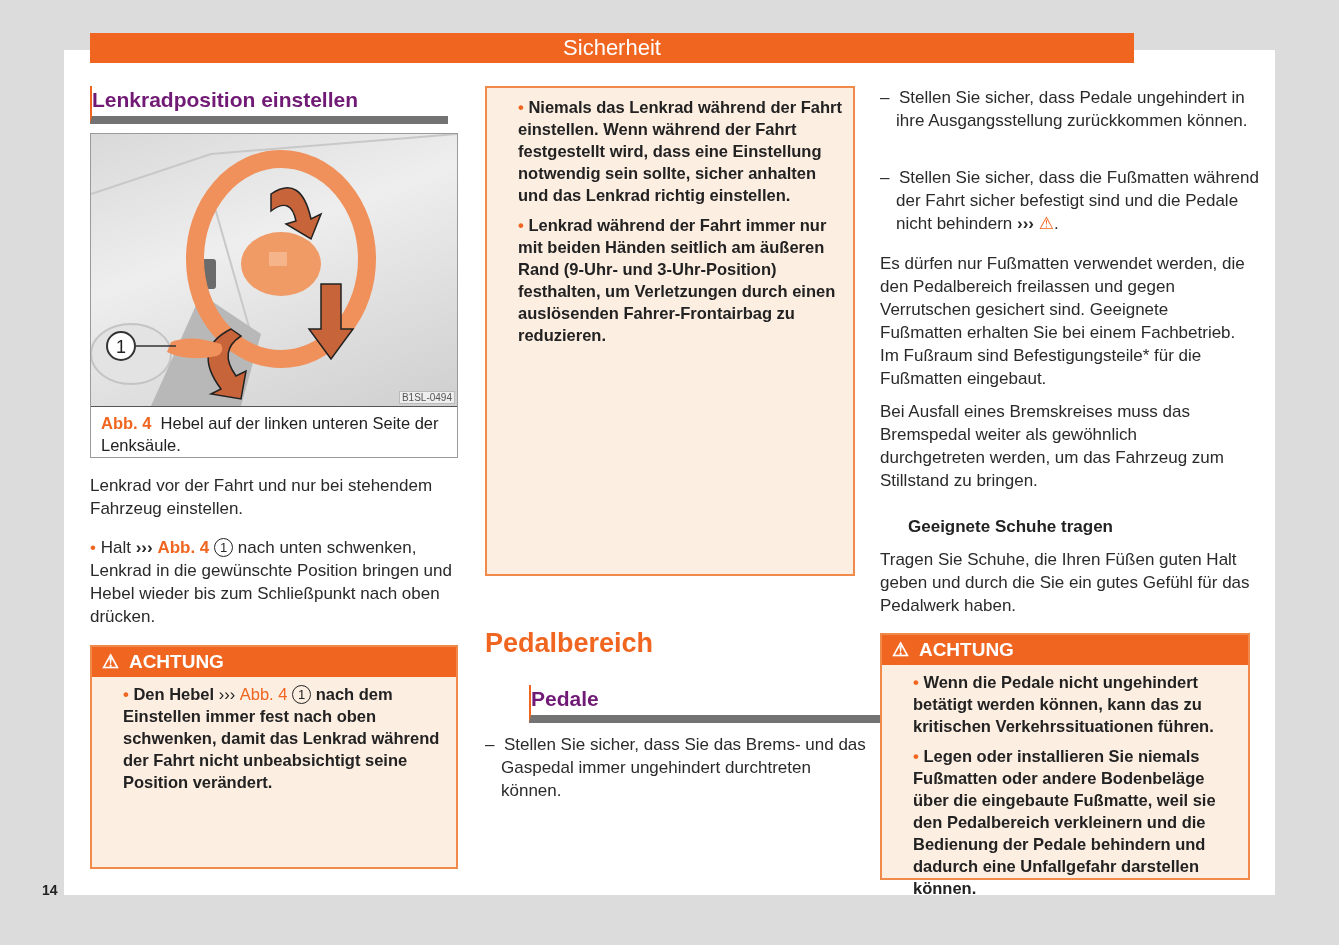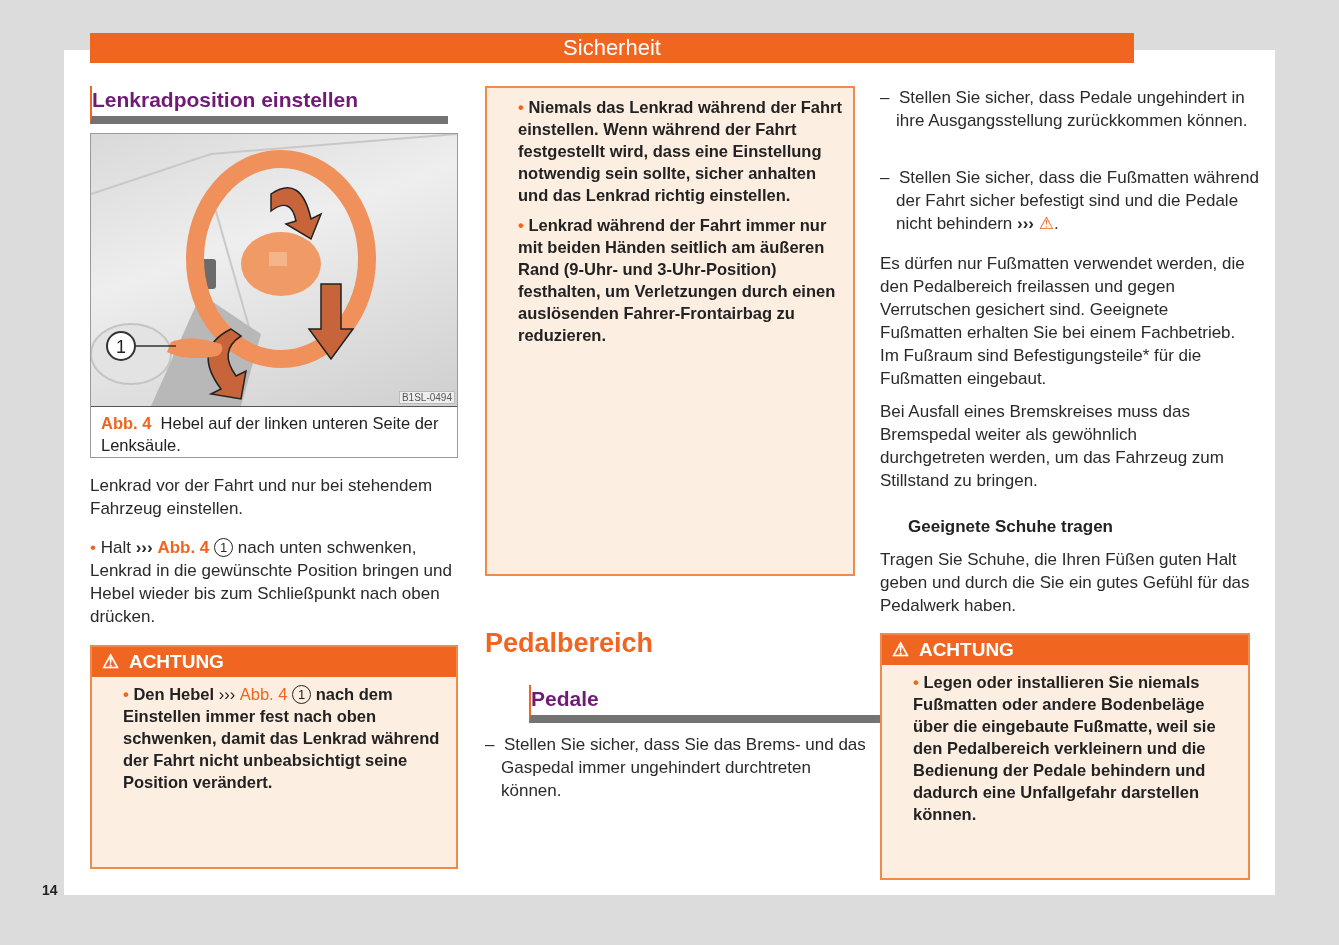--- a/index.html
+++ b/index.html
@@ -131,17 +131,18 @@
 
 <div class="h3" style="left:880px;top:517px;margin-left:28px;">Geeignete Schuhe tragen</div>
 <div class="p" style="left:880px;top:548px;width:372px;">Tragen Sie Schuhe, die Ihren Füßen guten Halt geben und durch die Sie ein gutes Gefühl für das Pedalwerk haben.</div>
 
 <div class="warnbox" style="left:880px;top:633px;width:366px;height:243px;">
   <div class="head">
     <span>⚠</span>&nbsp;
     <span>ACHTUNG</span>
   </div>
   <div class="body">
+    <p><span class="bullet">•</span> <span>Wenn die Pedale nicht ungehindert betätigt werden können, kann das zu kritischen Verkehrssituationen führen.</span></p>
     <p><span class="bullet">•</span> <span>Legen oder installieren Sie niemals Fußmatten oder andere Bodenbeläge über die eingebaute Fußmatte, weil sie den Pedalbereich verkleinern und die Bedienung der Pedale behindern und dadurch eine Unfallgefahr darstellen können.</span></p>
   </div>
 </div>
 
 <div class="page-number">14</div>
 
 </body></html>

